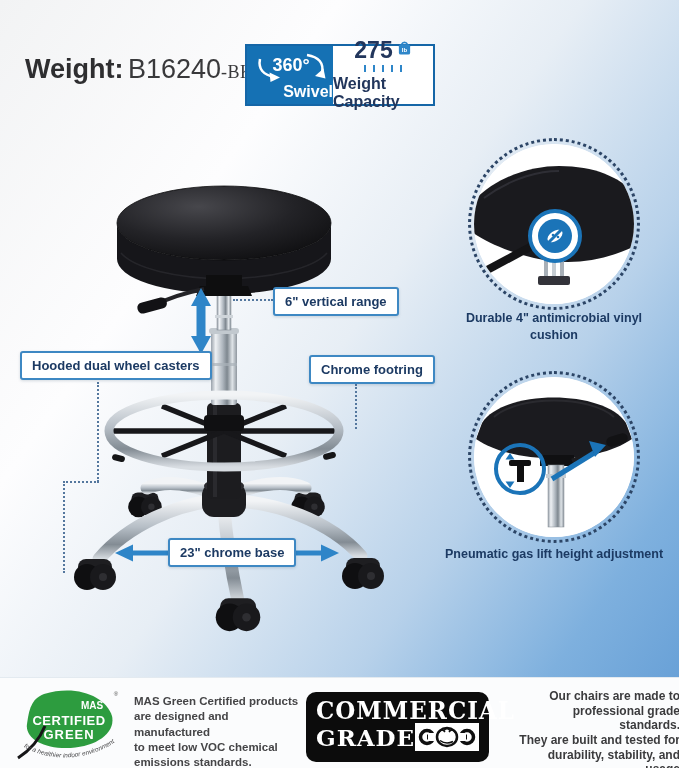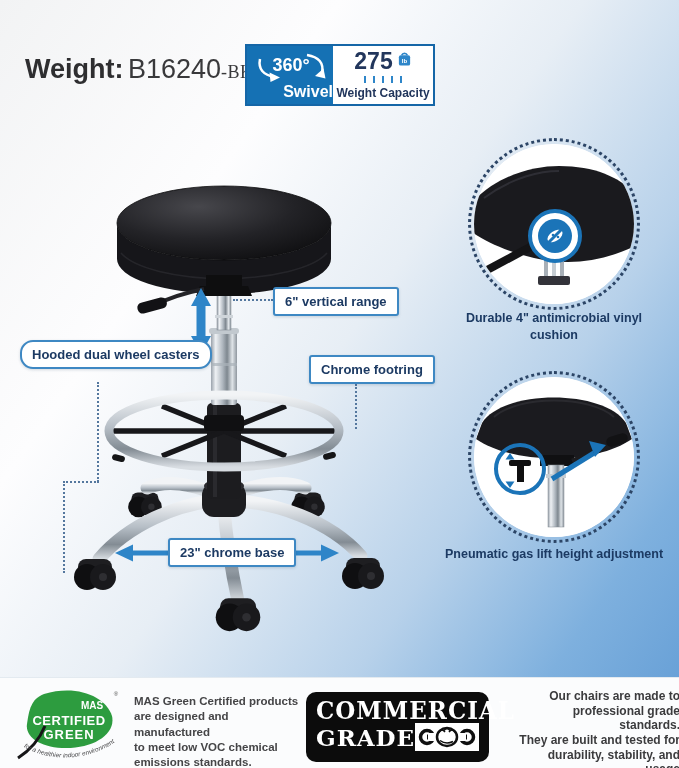--- a/index.html
+++ b/index.html
@@ -19,21 +19,21 @@
     align-items:flex-end;justify-content:center;}
   .swivel-mark{position:relative;width:84px;height:32px;display:flex;align-items:center;justify-content:center;}
   .swivel-mark svg{position:absolute;left:0;top:0;}
   .swivel-value{font-size:18px;font-weight:bold;position:relative;}
   .swivel-label{font-size:16px;font-weight:bold;margin-top:1px;}
   .badge-right{flex:1;display:flex;flex-direction:column;align-items:center;justify-content:center;color:#22365c;}
   .cap-row{display:flex;align-items:flex-start;gap:4px;}
   .cap-value{font-size:23px;font-weight:bold;line-height:1;}
   .ticks{display:flex;gap:7px;margin:3px 0 3px 0;}
   .ticks i{display:block;width:2px;height:7px;background:#2e86c9;}
-  .cap-label{font-size:12px;font-weight:bold;}
+  .cap-label{font-size:16px;font-weight:bold;}
   
   .callout{position:absolute;background:#fff;border:2px solid #3e88c3;border-radius:3px;
     color:#1c3a63;font-weight:bold;font-size:13px;padding:5px 10px;white-space:nowrap;
     box-shadow:0 1px 3px rgba(30,60,90,.18);}
   .leader-h{position:absolute;border-top:2px dotted #54779e;height:0;}
   .leader-v{position:absolute;border-left:2px dotted #54779e;width:0;}
   
   .inset{position:absolute;width:160px;height:160px;border:3px dotted #2c4566;border-radius:50%;padding:3px;}
   .inset-photo{width:160px;height:160px;border-radius:50%;overflow:hidden;background:#fff;}
   .caption{position:absolute;text-align:center;color:#1c3a63;font-weight:bold;font-size:12.5px;
@@ -216,21 +216,21 @@
     </g>
   </svg>
 
   <div class="leader-h" style="left:233px;top:299px;width:40px;"></div>
   <div class="leader-v" style="left:97px;top:382px;height:100px;"></div>
   <div class="leader-h" style="left:63px;top:481px;width:36px;"></div>
   <div class="leader-v" style="left:63px;top:481px;height:92px;"></div>
   <div class="leader-v" style="left:355px;top:384px;height:45px;"></div>
 
   <div class="callout" style="left:273px;top:287px;">6" vertical range</div>
-  <div class="callout" style="left:20px;top:340px;border-radius:13px;">Hooded dual wheel casters</div>
+  <div class="callout" style="left:20px;top:351px;">Hooded dual wheel casters</div>
   <div class="callout" style="left:309px;top:355px;">Chrome footring</div>
   <div class="callout" style="left:168px;top:538px;">23" chrome base</div>
 
   <div class="inset" style="left:468px;top:138px;">
     <div class="inset-photo">
       <svg width="160" height="160" viewBox="0 0 160 160">
         <circle cx="80" cy="80" r="80" fill="#ffffff"></circle>
         <path d="M-5,62 C20,32 58,22 85,22 C125,22 150,36 165,54 L165,100 C130,118 95,122 60,114 C30,107 8,96 -5,86 Z" fill="#1a1a1e"></path>
         <path d="M10,54 C40,32 68,27 85,27" stroke="#38383e" stroke-width="2" fill="none" opacity="0.7"></path>
         <path d="M2,132 L58,102" stroke="#141416" stroke-width="8"></path>

